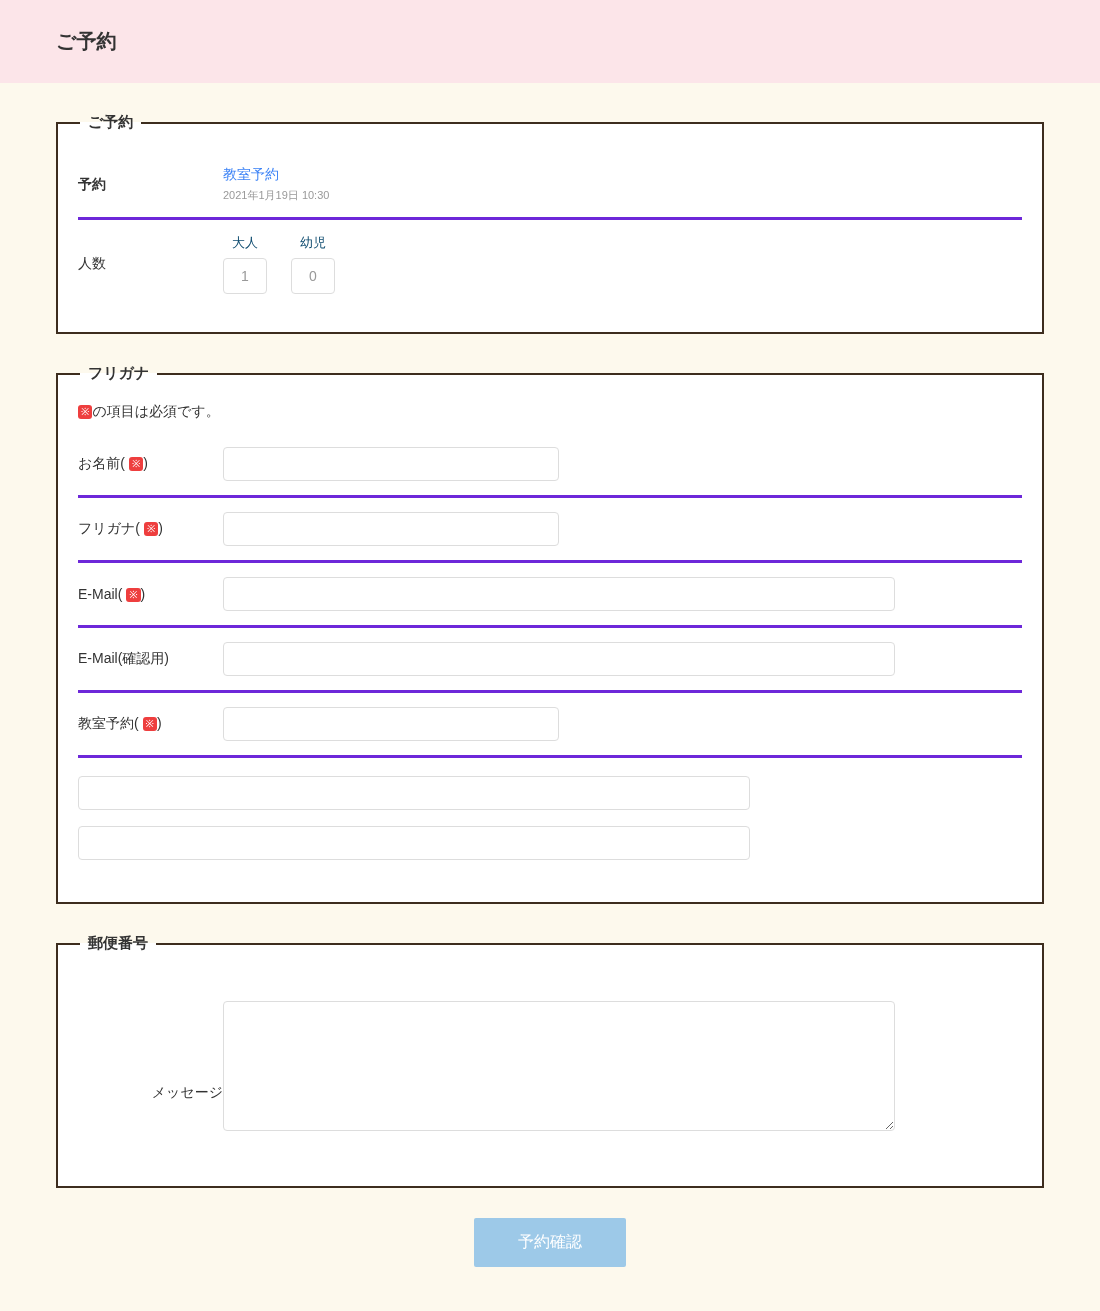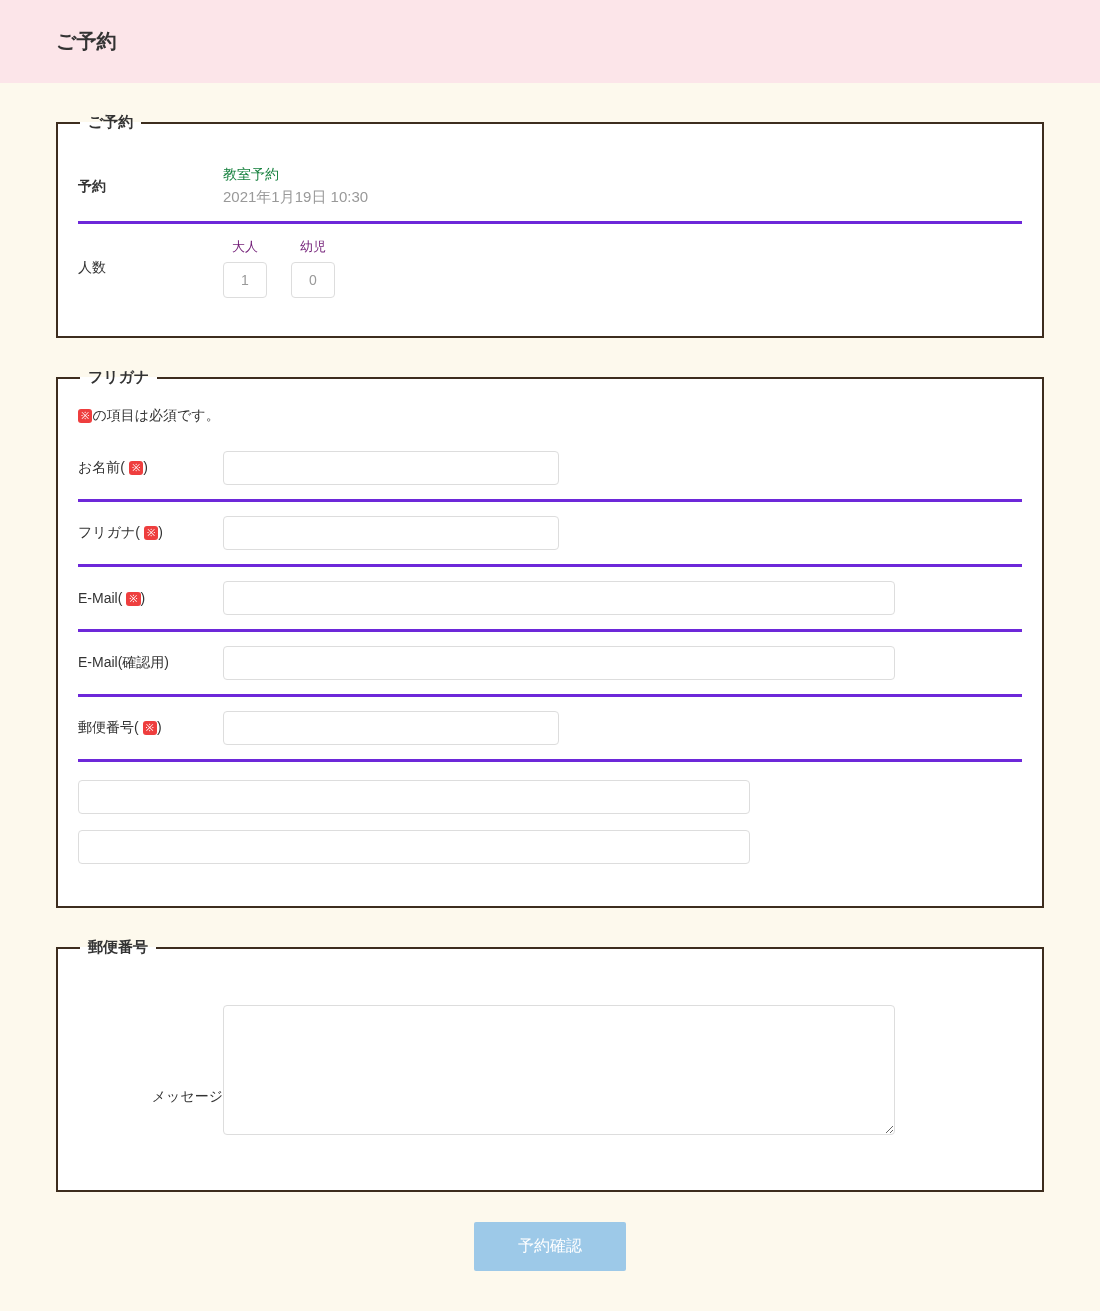--- a/index.html
+++ b/index.html
@@ -60,37 +60,37 @@
       color: #333;
     }
     .label-bold {
       font-weight: bold;
     }
     .value {
       flex: 1;
     }
     .booking-type {
       font-size: 14px;
-      color: #15803d;
+      color: #3b82f6;
     }
     .booking-date {
-      font-size: 15px;
+      font-size: 11px;
       color: #999;
       margin-top: 4px;
     }
     .count-group {
       display: flex;
       gap: 24px;
     }
     .count-item {
       text-align: center;
     }
     .count-label {
       font-size: 13px;
-      color: #701a75;
+      color: #0c4a6e;
       margin-bottom: 6px;
     }
     .count-input {
       width: 44px;
       height: 36px;
       text-align: center;
       border: 1px solid #ddd;
       border-radius: 4px;
       font-size: 14px;
       color: #999;
@@ -233,21 +233,21 @@
 
     <div class="row">
       <div class="label">E-Mail(確認用)</div>
       <div class="value">
         <input type="text" class="text-input text-input-wide" style="">
       </div>
     </div>
 
     <div class="row">
       <div class="label">
-        <span>郵便番号( </span><span class="required-badge">※</span><span>)</span>
+        <span>教室予約( </span><span class="required-badge">※</span><span>)</span>
       </div>
       <div class="value">
         <input type="text" class="text-input" style="">
       </div>
     </div>
 
     <div class="row row-multiline">
       <div class="value input-stack">
         <input type="text" class="text-input text-input-wide" style="">
         <input type="text" class="text-input text-input-wide" style="">

